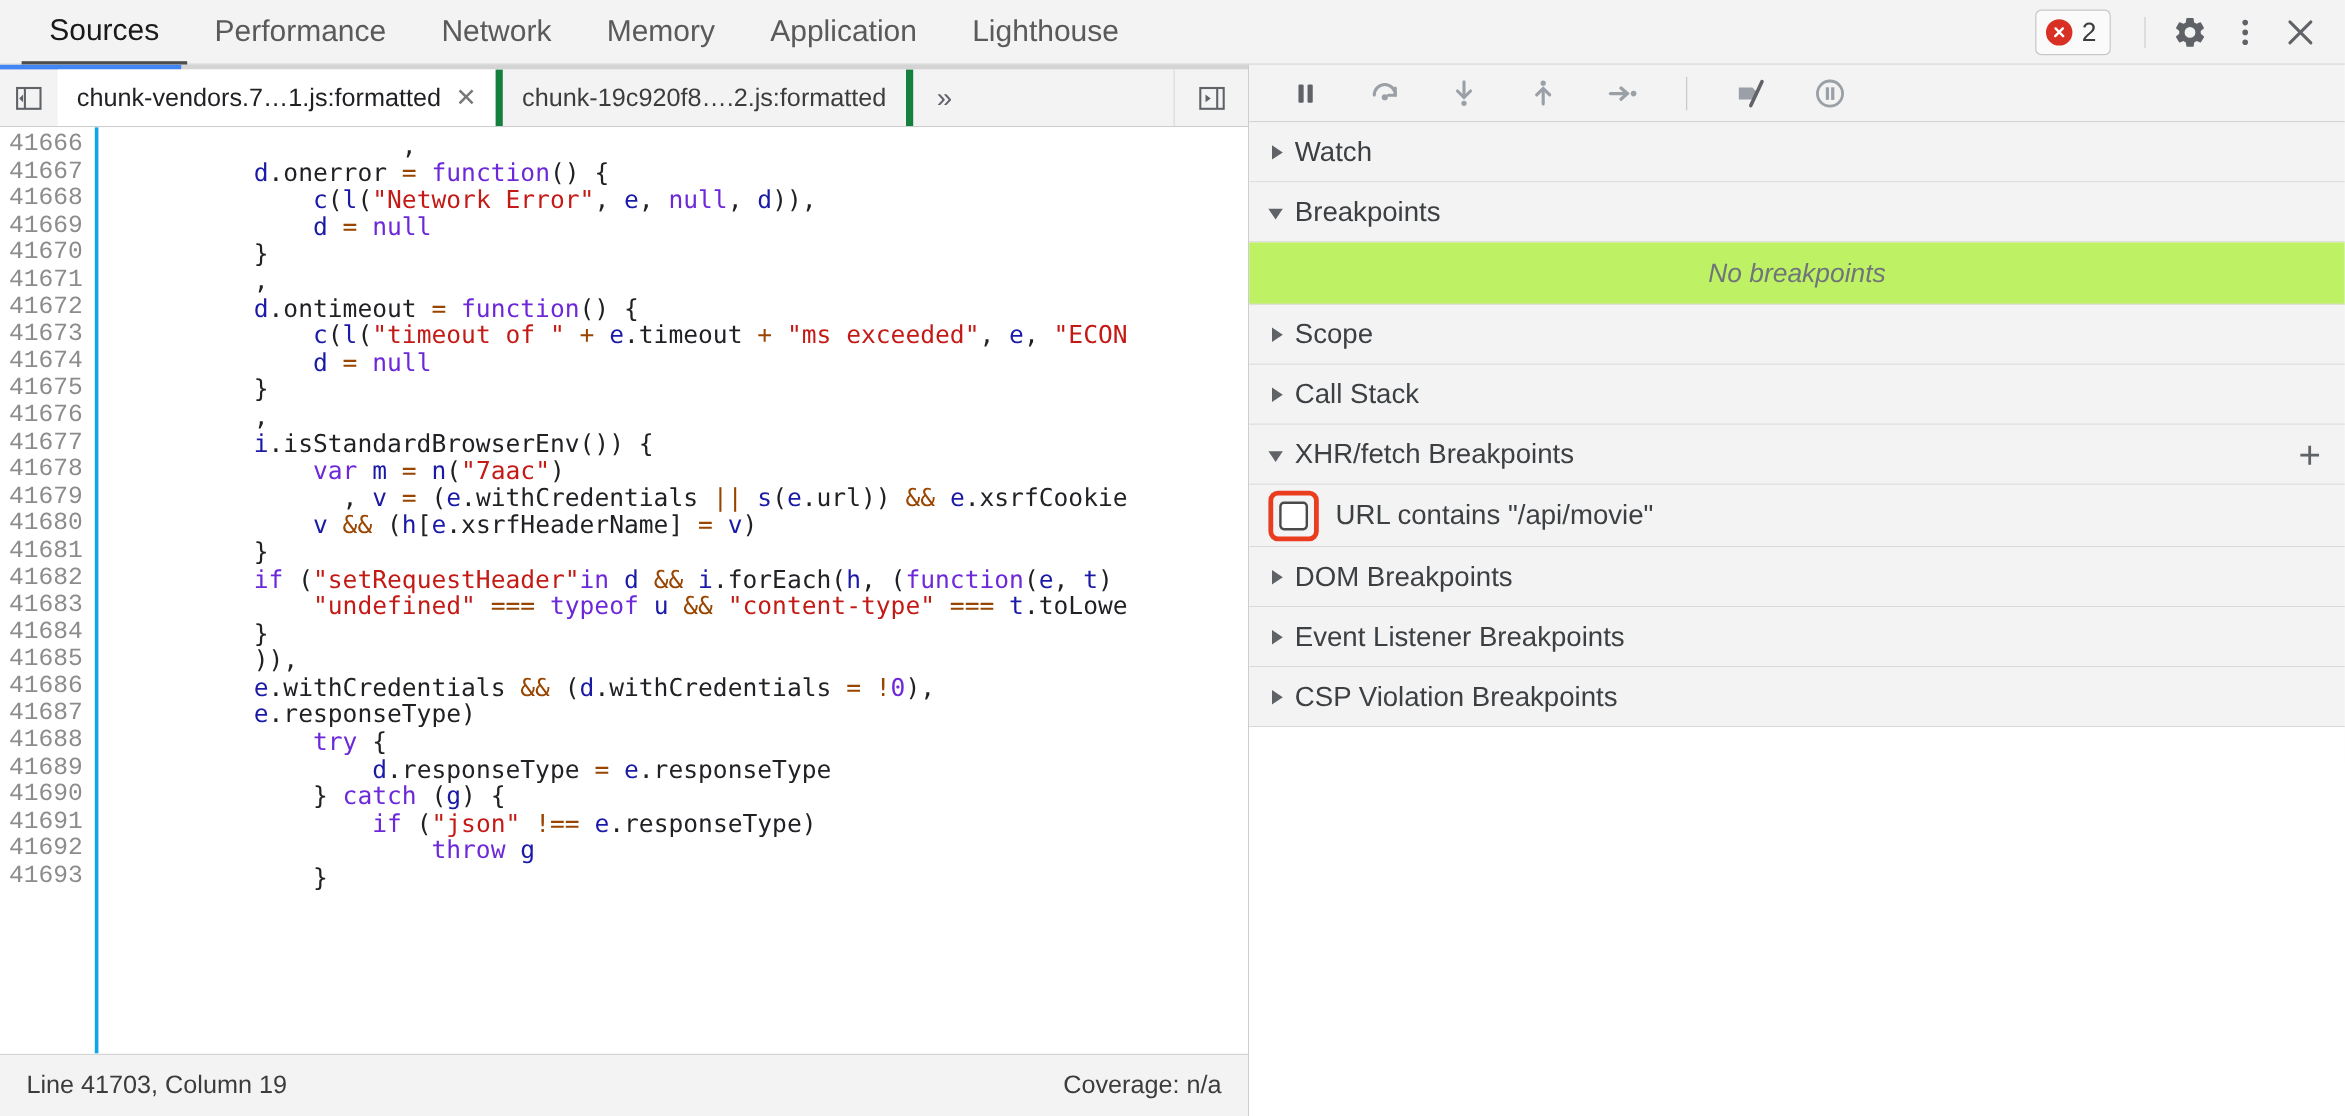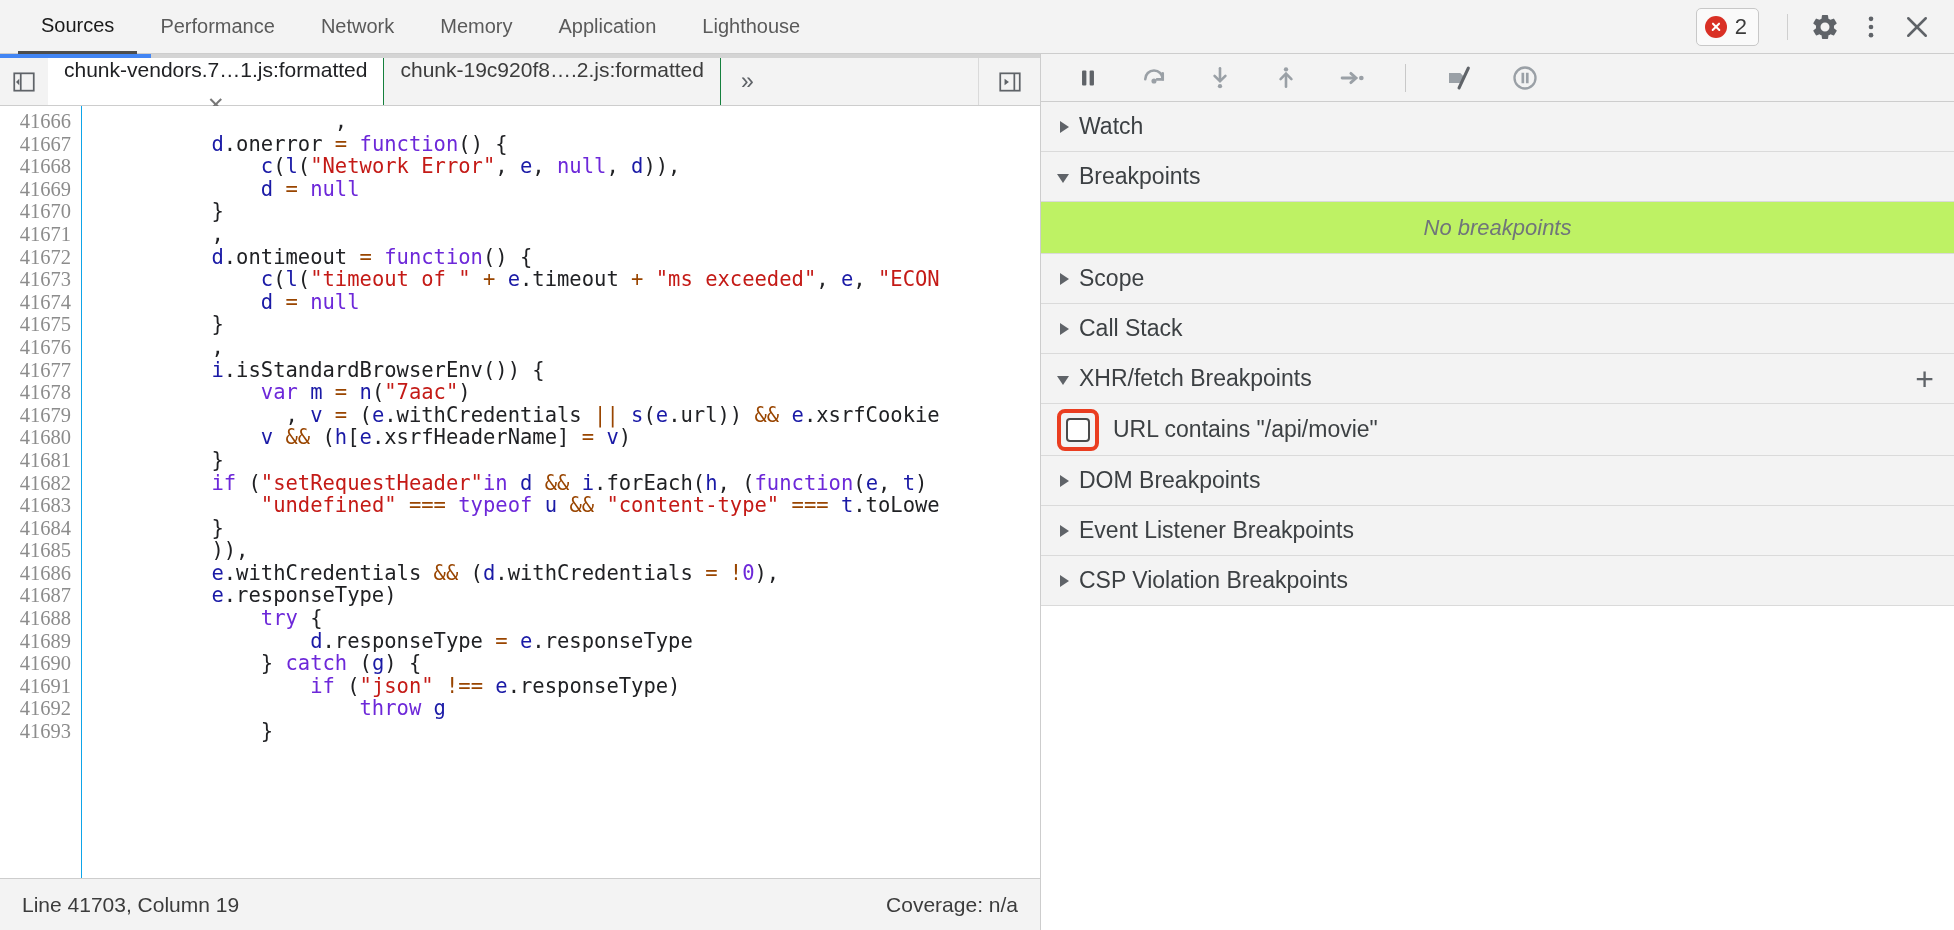--- a/index.html
+++ b/index.html
@@ -16,21 +16,21 @@
     height: 54px; min-height:54px;
     background:#f3f3f3;
     display:flex; align-items:center;
     border-bottom:1px solid #cdcdcd;
     padding-left: 18px;
   }
   .panel-tabs { display:flex; align-items:stretch; height:54px; }
   .panel-tab {
     display:flex; align-items:center;
     padding: 0 23px;
-    font-size: 20px;
+    font-size: 25px;
     color:#5a5a5a;
     height:54px;
     cursor:default;
     white-space:nowrap;
   }
   .panel-tab.active { color:#1a1a1a; border-bottom:3px solid #4d4d4d; font-weight:400; }
   .toolbar-spacer { flex:1 1 auto; }
   .toolbar-right { display:flex; align-items:center; gap:0px; padding-right:14px; }
 
   .error-badge {
@@ -68,38 +68,38 @@
   .progress-fill { height:4px; background:#4285f4; width:14.5%; }
 
   .tabstrip {
     height:48px; display:flex; align-items:stretch;
     background:#f3f3f3; border-bottom:1px solid #cdcdcd;
   }
   .nav-btn { width:48px; display:flex; align-items:center; justify-content:center; flex:none; }
   .file-tab {
     display:flex; align-items:center; gap:12px;
     padding:0 16px; font-size:21px; color:#3c3c3c;
-    border-right:1px solid #15803d;
-    white-space:nowrap; cursor:default;flex-direction:column;
+    border-right:6px solid #15803d;
+    white-space:nowrap; cursor:default;
   }
   .file-tab.active { background:#ffffff; color:#202124; }
   .tab-close { font-size:21px; color:#777; line-height:1; }
   .tab-more { display:flex; align-items:center; padding:0 20px; font-size:23px; color:#5f6368; }
   .tabstrip-spacer{ flex:1 1 auto; }
   .prettyprint-btn { width:62px; display:flex; align-items:center; justify-content:center; flex:none; border-left:1px solid #dadada;}
 
   
   .code-area { flex:1 1 auto; display:flex; overflow:hidden; background:#fff; position:relative; }
   .gutter {
     width:82px; min-width:82px; text-align:right;
     padding-right:10px;
     background:#fff; color:#8c8c8c;
-    font-family:Liberation Serif, serif; font-size:20.5px;
+    font-family:Liberation Mono, monospace; font-size:20.5px;
     line-height:22.6px; padding-top:4px;
-    border-right:1px solid #0ea5e9;
+    border-right:3px solid #0ea5e9;
     user-select:none;
   }
   .code-lines {
     flex:1 1 auto; overflow:hidden;
     font-family:"DejaVu Sans Mono", monospace; font-size:20.5px;
     line-height:22.6px; padding-top:4px; padding-left:6px;
     white-space:pre; color:#202124;
   }
   .code-lines .ln { height:22.6px; }
   .tk-kw   { color:#6d28d9; }

